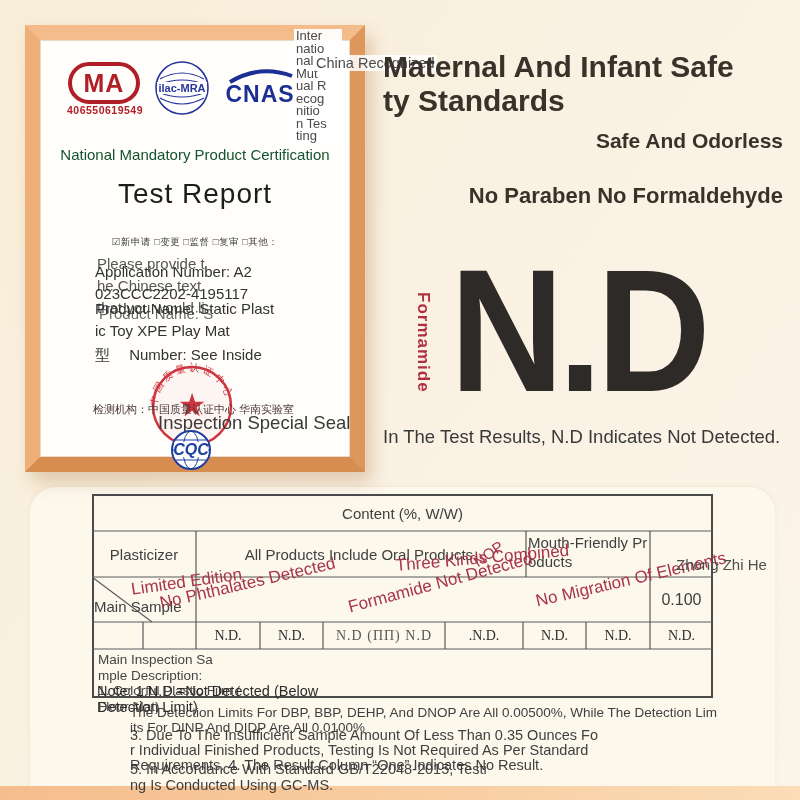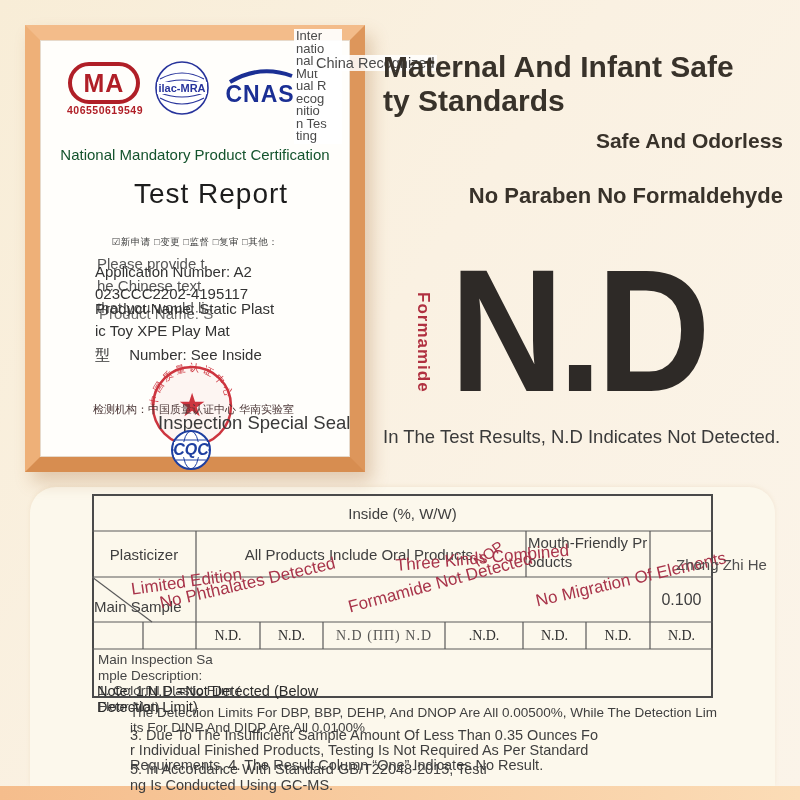--- a/index.html
+++ b/index.html
@@ -22,21 +22,21 @@
   #cert{position:relative;width:100%;height:100%;background:#fffefb;
     box-shadow:inset 0 0 0 1px rgba(160,110,60,.25);}
   .cma-oval{left:28px;top:22px;width:72px;height:42px;box-sizing:border-box;
     border:4px solid #b01f27;border-radius:21px;display:flex;align-items:center;justify-content:center;}
   .cma-ma{font-size:25px;font-weight:bold;color:#b01f27;letter-spacing:1px;}
   .cma-num{left:20px;top:64px;width:90px;text-align:center;font-size:10.5px;
     font-weight:bold;color:#b01f27;letter-spacing:.5px;}
   .heading{left:0;top:106px;width:310px;text-align:center;font-size:15px;
     font-weight:500;color:#14532d;}
   .title{left:0;top:138px;width:310px;text-align:center;font-size:28px;
-    letter-spacing:1px;color:#1d1d1d;padding-left:16px;}
+    letter-spacing:1px;color:#1d1d1d;}
   .chk{left:0;top:196px;width:310px;text-align:center;font-size:9.5px;color:#3c3c3c;letter-spacing:.5px;}
   .ghost{left:57px;top:213px;font-size:15px;line-height:22px;color:#565656;}
   .f1{left:55px;top:221px;font-size:15px;line-height:22px;color:#333;}
   .f2{left:55px;top:258px;font-size:15px;line-height:22px;color:#333;}
   .fdup{left:59px;top:265px;font-size:15px;color:#3a3a3a;opacity:.75;}
   .f3{left:55px;top:282px;font-size:15px;color:#333;}
   .agency{left:53px;top:362px;font-size:11px;color:#4a3535;white-space:nowrap;}
   .seal-label{left:118px;top:372px;font-size:18.5px;color:#3a3a3a;white-space:nowrap;}
   .ovl-intl{left:254px;top:-11px;width:46px;font-size:13px;line-height:12.5px;
     color:#4a4a4a;background:rgba(255,255,255,.92);padding:1px 0 1px 2px;}
@@ -149,21 +149,21 @@
   <div class="abs nd-caption">In The Test Results, N.D Indicates Not Detected.</div>
 
   <svg class="abs" style="left:92px;top:494px;" width="621" height="204" viewBox="0 0 621 204">
     <rect x="1" y="1" width="619" height="202" fill="none" stroke="#4a4a4a" stroke-width="2"></rect>
     <path d="M0,37 h621 M0,83 h621 M0,128 h621 M0,155 h621" stroke="#5a5a5a" stroke-width="1.2"></path>
     <path d="M104,37 v118 M434,37 v46 M558,37 v118" stroke="#5a5a5a" stroke-width="1.2"></path>
     <path d="M51,128 v27 M168,128 v27 M231,128 v27 M353,128 v27 M431,128 v27 M494,128 v27" stroke="#5a5a5a" stroke-width="1.2"></path>
     <path d="M0,83 L60,128" stroke="#5a5a5a" stroke-width="1.2"></path>
   </svg>
 
-  <div class="abs tc" style="left:92px;top:495px;width:621px;height:36px;">Inside (%, W/W)</div>
+  <div class="abs tc" style="left:92px;top:495px;width:621px;height:36px;">Content (%, W/W)</div>
   <div class="abs tc" style="left:92px;top:531px;width:104px;height:46px;">Plasticizer</div>
   <div class="abs tc" style="left:196px;top:531px;width:330px;height:46px;">All Products Include Oral Products.</div>
   <div class="abs pre" style="left:528px;top:533px;width:124px;font-size:15px;line-height:19px;">Mouth-Friendly Pr
 oducts</div>
   <div class="abs" style="left:94px;top:598px;font-size:15px;">Main Sample</div>
   <div class="abs tc" style="left:650px;top:577px;width:63px;height:45px;font-size:16px;">0.100</div>
 
   <div class="abs ndcell" style="left:92px;top:622px;width:51px;height:27px;"></div>
   <div class="abs ndcell" style="left:143px;top:622px;width:53px;height:27px;"></div>
   <div class="abs ndcell" style="left:196px;top:622px;width:64px;height:27px;">N.D.</div>

